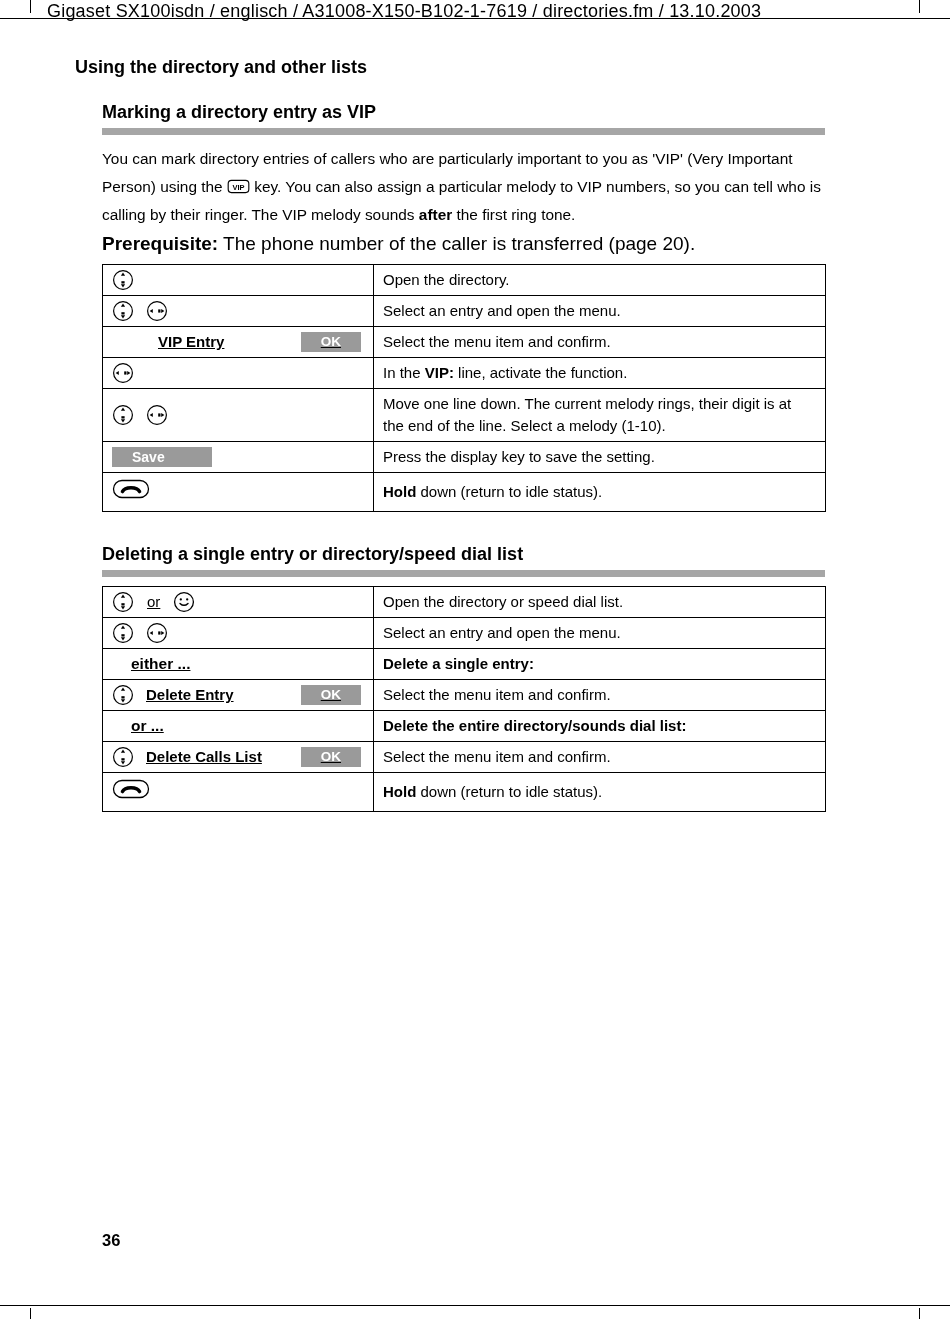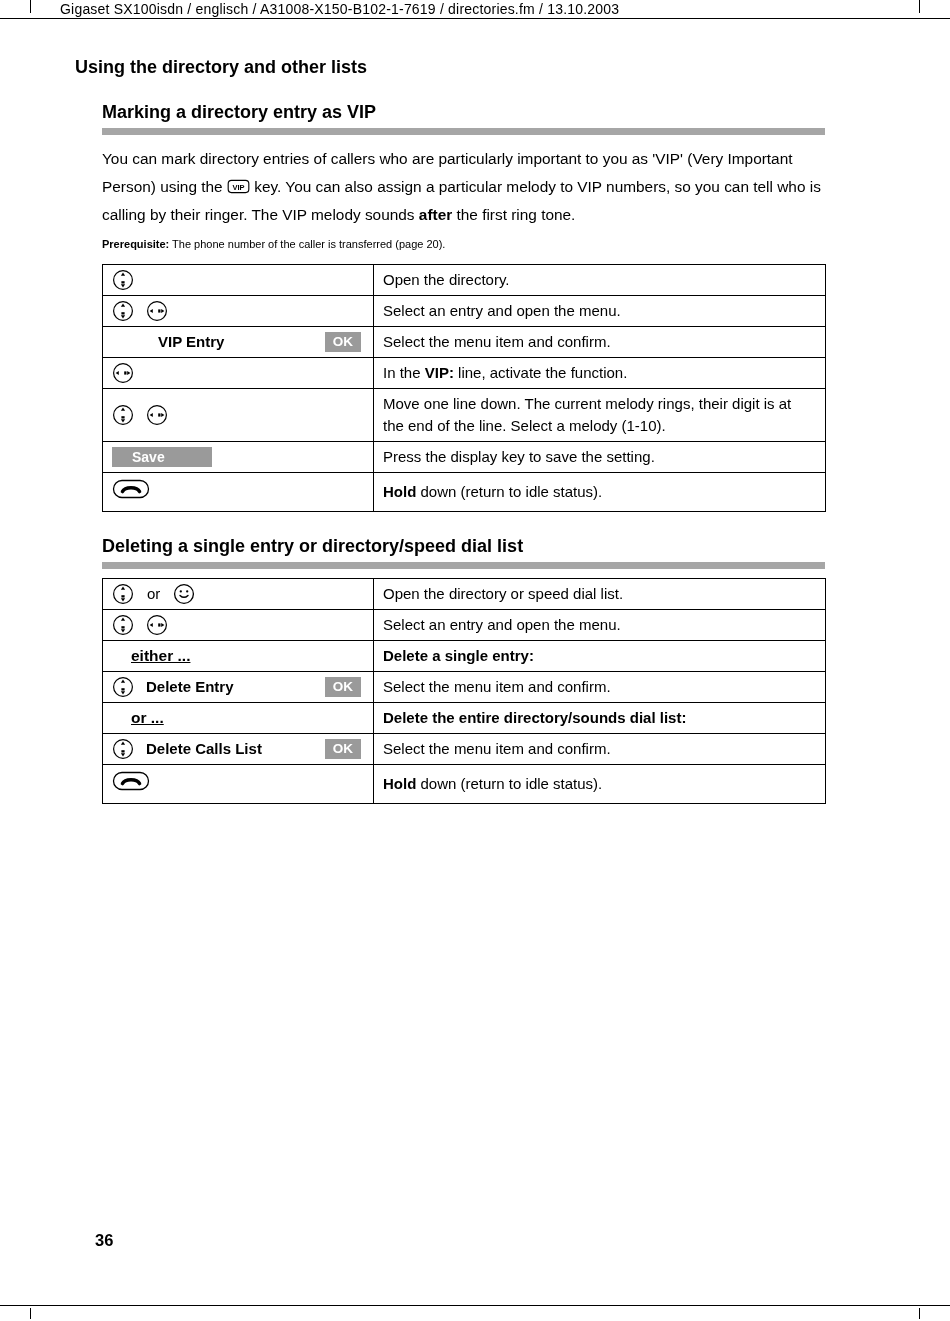--- a/index.html
+++ b/index.html
@@ -6,46 +6,46 @@
   html, body { margin: 0; padding: 0; background: #ffffff; }
   .page {
     position: relative; width: 950px; height: 1321px; background: #fff;
     font-family: "Liberation Sans", "DejaVu Sans", sans-serif; color: #000; overflow: hidden;
   }
   .crop-tick { position: absolute; width: 1.4px; height: 13px; background: #000; }
   .tick-tl { left: 30px; top: 0; }
   .tick-tr { left: 919px; top: 0; }
   .tick-bl { left: 30px; top: 1308px; height: 11px; }
   .tick-br { left: 919px; top: 1308px; height: 11px; }
-  .header-text { position: absolute; left: 60px; top: 1px; font-size: 14px; letter-spacing: 0.2px; }
+  .header-text { position: absolute; left: 47px; top: 1px; font-size: 18px; letter-spacing: 0.2px; }
   .top-rule { position: absolute; left: 0; top: 18px; width: 950px; height: 1.4px; background: #000; }
   .bottom-rule { position: absolute; left: 0; top: 1305px; width: 950px; height: 1.4px; background: #000; }
   .chapter-title { position: absolute; left: 71px; top: 53px; font-size: 18px; font-weight: bold; margin: 4px; }
   .content { position: absolute; left: 102px; top: 102px; width: 723px; }
   h2.sec-title { font-size: 18px; font-weight: bold; margin: 0; }
   .heading-bar { height: 7px; background: var(--bar-gray, #a6a6a6); margin-top: 5px; }
   p.intro { margin: 10px 0 0 0; font-size: 15.4px; line-height: 28px; }
-  p.prereq { margin: 4px 0 0 0; font-size: 11px; line-height: 22.3px; }
-  .sec-delete { margin-top: 24px; }
+  p.prereq { margin: 4px 0 0 0; font-size: 19px; line-height: 22.3px; }
+  .sec-delete { margin-top: 32px; }
   table.keytable { border-collapse: collapse; margin-top: 9px; width: 723px; table-layout: fixed; }
   table.keytable td { border: 1px solid #000; padding: 4px 9px; font-size: 15px; line-height: 22px; vertical-align: middle; }
   td.keys { width: 271px; }
   td.instr { width: 452px; }
-  .keycell { display: flex; align-items: center; gap: 12px; }
+  .keycell { display: flex; align-items: center; gap: 12px; text-decoration: underline; }
   .keycell.gap-sm { gap: 13px; }
   .menu-label { font-weight: bold; font-size: 15px; white-space: nowrap; }
   .indent-menu { margin-left: 46px; }
-  .ok-key { margin-left: auto; margin-right: 3px; background: var(--key-gray, #999); color: #fff; font-weight: bold; font-size: 13.5px; line-height: 20px; padding: 0 8px; flex: 0 0 auto; }
+  .ok-key { margin-left: auto; margin-right: 3px; background: var(--key-gray, #999); color: #fff; font-weight: bold; font-size: 13.5px; line-height: 20px; padding: 0 20px; flex: 0 0 auto; }
   .display-key { display: inline-block; width: 100px; background: var(--key-gray, #999); color: #fff; font-weight: bold; font-size: 14px; line-height: 20px; padding-left: 20px; }
   .branch-label { font-weight: bold; font-size: 15.5px; margin-left: 19px; text-decoration: underline; }
   .or-word { font-size: 15px; }
   svg.icon-nav { width: 22px; height: 22px; flex: 0 0 auto; }
   svg.icon-endcall { width: 38px; height: 24px; flex: 0 0 auto; }
   svg.icon-vip { width: 23px; height: 15px; vertical-align: -2px; }
-  .page-number { position: absolute; left: 95px; top: 1231px; font-size: 16.5px; font-weight: bold; }
+  .page-number { position: absolute; left: 102px; top: 1231px; font-size: 16.5px; font-weight: bold; }
 </style>
 </head>
 <body>
 
 <svg width="0" height="0" style="position:absolute" aria-hidden="true">
   <defs>
     <symbol id="sym-nav-ud" viewBox="0 0 22 22">
       <circle cx="11" cy="11" r="9.4" fill="#fff" stroke="#000" stroke-width="1.2"></circle>
       <polygon points="11,3.6 8.9,6.8 13.1,6.8" fill="#000"></polygon>
       <polygon points="11,18.4 8.9,15.2 13.1,15.2" fill="#000"></polygon>

